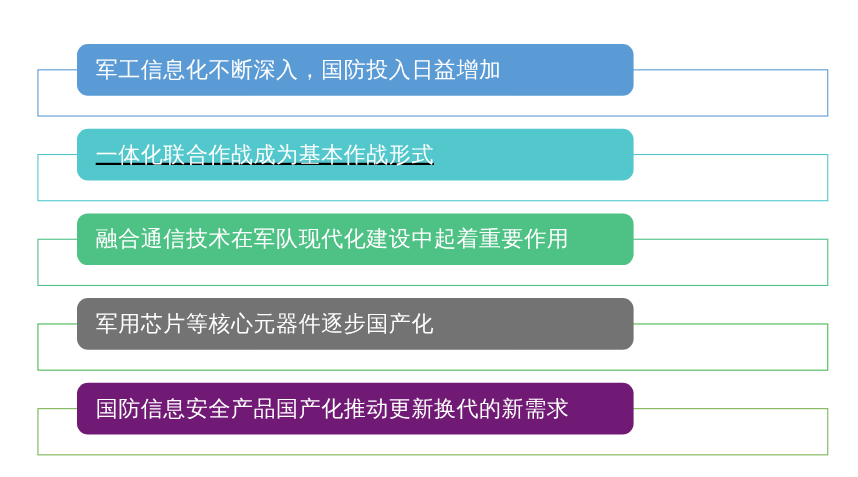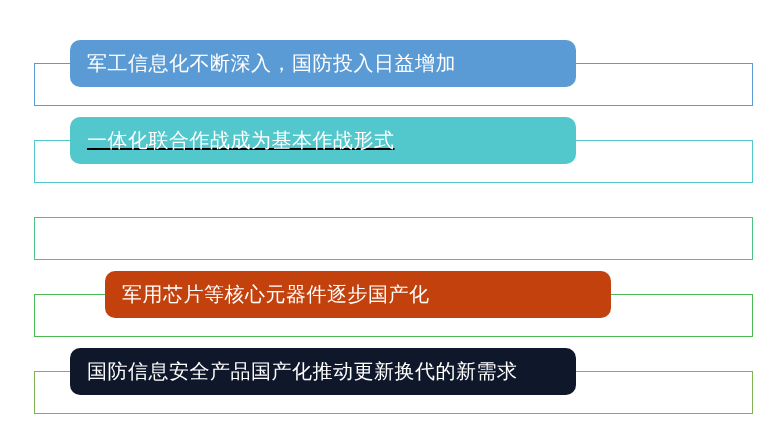--- a/index.html
+++ b/index.html
@@ -67,29 +67,32 @@
 
   <div class="row" style="top:117px">
     <div class="outline" style="border-color: rgb(82, 199, 204);"></div>
     <div class="banner" style="background: rgb(82, 199, 204); text-decoration: underline;">
       <span class="banner-label">一体化联合作战成为基本作战形式</span>
     </div>
   </div>
 
   <div class="row" style="top:194px">
     <div class="outline" style="border-color: rgb(78, 193, 133);"></div>
+    <div class="banner" style="background: rgb(78, 193, 133);">
+      <span class="banner-label">融合通信技术在军队现代化建设中起着重要作用</span>
+    </div>
   </div>
 
   <div class="row" style="top:271px">
     <div class="outline" style="border-color: rgb(75, 186, 84);"></div>
-    <div class="banner" style="background: #c2410c; margin-left: 35px;">
+    <div class="banner" style="background: #737373;">
       <span class="banner-label">军用芯片等核心元器件逐步国产化</span>
     </div>
   </div>
 
   <div class="row" style="top:348px">
     <div class="outline" style="border-color: rgb(126, 180, 86);"></div>
-    <div class="banner" style="background: #0f172a;">
+    <div class="banner" style="background: #701a75;">
       <span class="banner-label">国防信息安全产品国产化推动更新换代的新需求</span>
     </div>
   </div>
 
 </div>
 
 </body></html>

